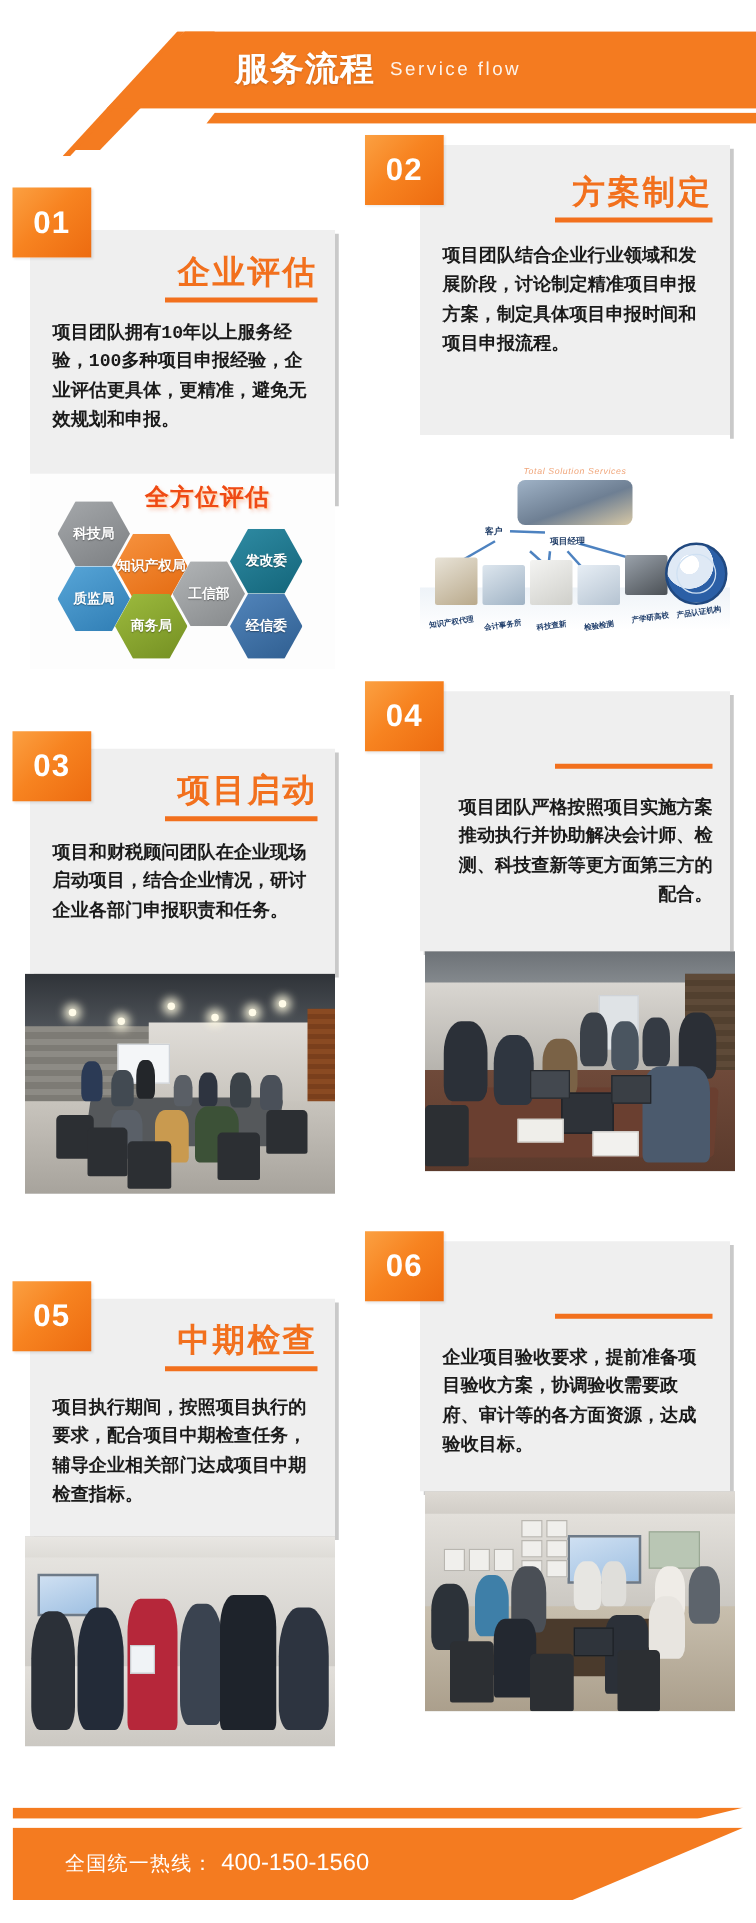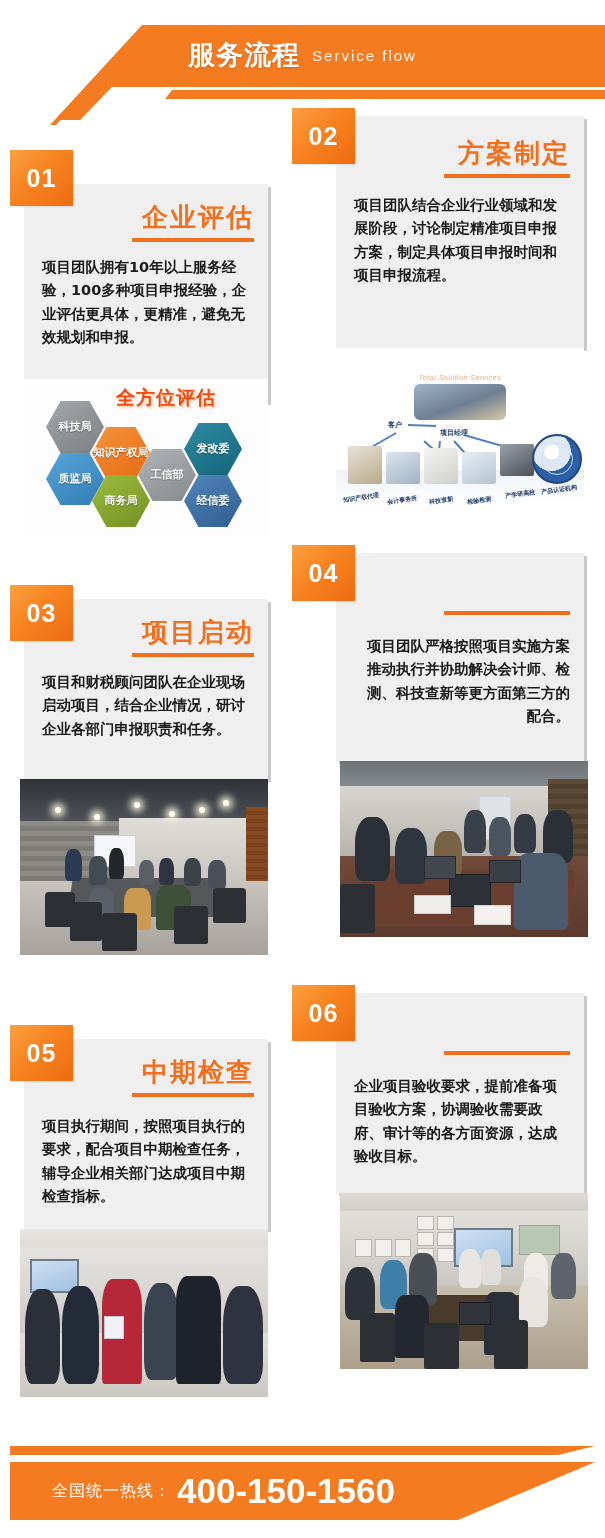--- a/index.html
+++ b/index.html
@@ -164,21 +164,21 @@
   }
   .ftr-bar{
     position:absolute;left:10px;top:64px;width:585px;height:58px;background:#f47b20;
     clip-path:polygon(0 0, 585px 0, 448px 58px, 0 58px);
   }
   .ftr-txt{
     position:absolute;left:52px;top:64px;height:58px;display:flex;align-items:center;
     color:#ffffff;
   }
   .ftr-txt .lab{font-size:16px;font-family:"DejaVu Sans","Liberation Sans",sans-serif;letter-spacing:1px;}
-  .ftr-txt .num{font-size:35px;font-weight:bold;margin-left:6px;letter-spacing:0px;font-family:"Liberation Sans",sans-serif;}
+  .ftr-txt .num{font-size:19px;font-weight:normal;margin-left:6px;letter-spacing:0px;font-family:"Liberation Sans",sans-serif;}
 </style>
 </head>
 <body>
 
 <div class="page">
 
   <div class="header-wrap">
     <div class="hdr-tail"></div>
     <div class="hdr-tail2"></div>
     <div class="hdr-bar"></div>
@@ -189,21 +189,21 @@
     </div>
   </div>
 
   <div class="grid">
 
     <div class="card" style="left:10px;top:150px;width:258px;height:385px;">
       <div class="badge">01</div>
       <div class="panel" style="left:14px;top:14px;width:244px;height:218px;margin-top:20px;">
         <div class="ttl" style="top:16px;">企业评估</div>
         <div class="ttl-rule" style="right:14px;top:54px;width:122px;"></div>
-        <div class="body" style="left:18px;right:14px;top:72px;">项目团队拥有10年以上服务经验，100多种项目申报经验，企业评估更具体，更精准，避免无效规划和申报。</div>
+        <div class="body" style="left:18px;right:14px;top:72px;font-family:Liberation Mono, monospace;">项目团队拥有10年以上服务经验，100多种项目申报经验，企业评估更具体，更精准，避免无效规划和申报。</div>
       </div>
 
       <div class="hexwrap" style="left:14px;top:229px;width:244px;height:156px;">
         <div class="hex-title" style="left:92px;top:6px;">全方位评估</div>
         <div class="hex" style="left:22px;top:22px;background:linear-gradient(150deg,#a5a8ab,#7c7f82);">
             <span>科技局</span>
           </div>
         <div class="hex" style="left:68px;top:48px;background:linear-gradient(150deg,#f7933f,#e46a10);">
             <span>知识产权局</span>
           </div>

